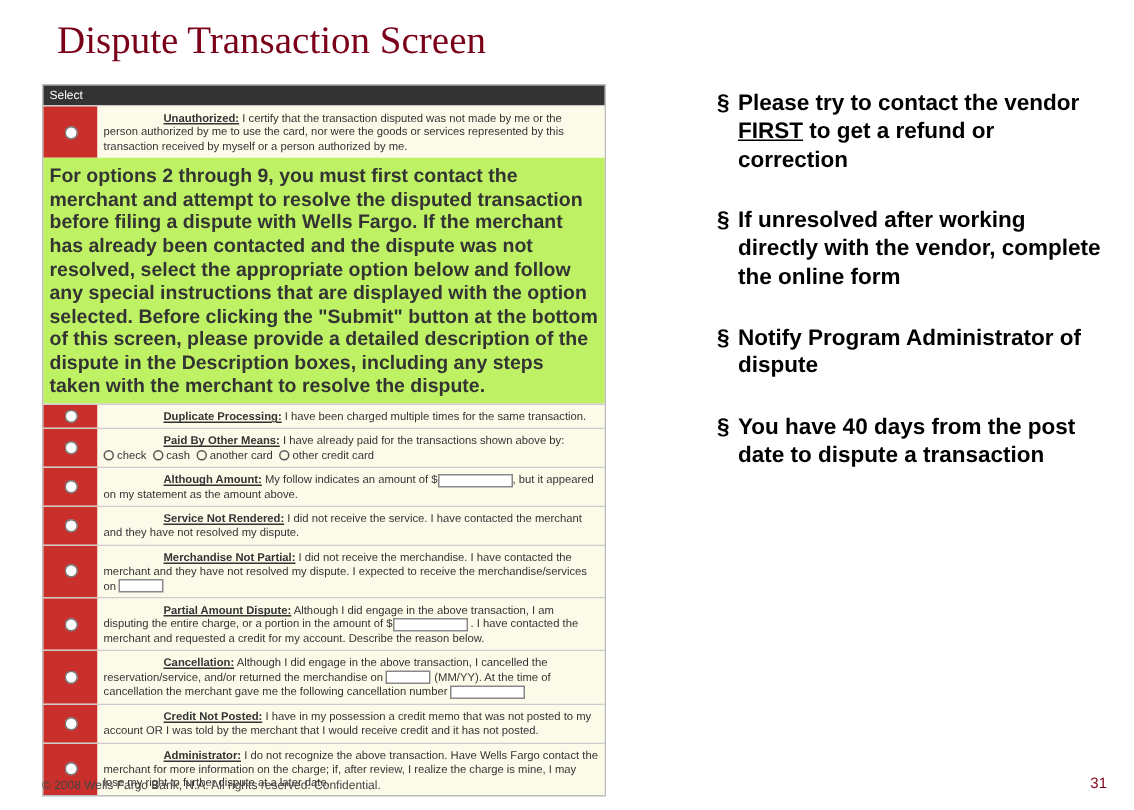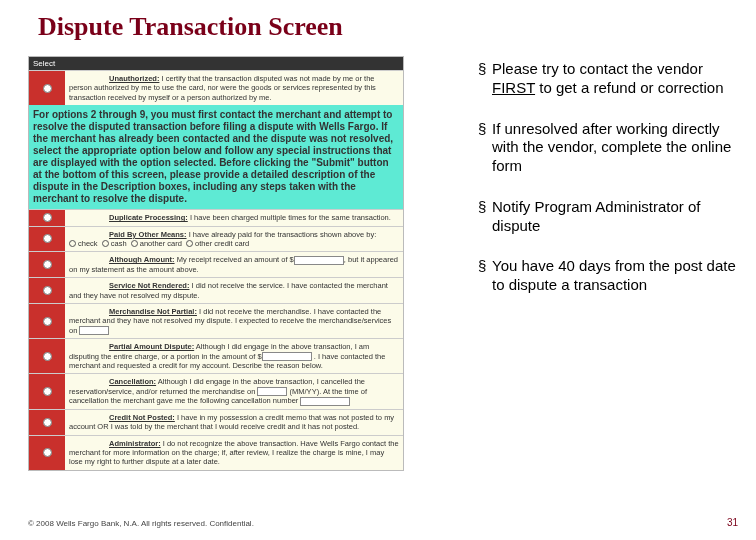--- a/index.html
+++ b/index.html
@@ -9,41 +9,41 @@
     background: #fff;
     font-family: Arial, sans-serif;
     position: relative;
     overflow: hidden;
   }
   .title {
     font-family: "Times New Roman", serif;
     font-size: 26px;
     color: #7a0019;
     padding: 12px 0 0 38px;
-    font-weight: bold;
+    font-weight: normal;
   }
   .content {
     display: flex;
     padding: 14px 18px 0 28px;
     gap: 18px;
   }
   .left {
     width: 432px;
     flex-shrink: 0;
   }
   .right {
     flex: 1;
     padding-top: 4px;
   }
   .bullets {
     list-style: none;
   }
   .bullets li {
     font-size: 15px;
-    font-weight: normal;
+    font-weight: bold;
     line-height: 1.25;
     margin-bottom: 22px;
     position: relative;
     padding-left: 14px;
     color: #000;
   }
   .bullets li::before {
     content: "§";
     position: absolute;
     left: 0;
@@ -93,23 +93,23 @@
   .rad input { width: 9px; height: 9px; }
   .desc {
     flex: 1;
     padding: 3px 4px;
     line-height: 1.25;
     background: #fcfbe9;
   }
   .desc b { font-weight: bold; text-decoration: underline; padding-left: 40px; }
   .instr {
     padding: 4px 4px;
-    background: #5eead4;
+    background: #bef264;
     font-weight: bold;
-    font-size: 10px;
+    font-size: 13px;
     line-height: 1.2;
   }
   .mini-input {
     display: inline-block;
     border: 1px solid #888;
     background: #fff;
     height: 9px;
     vertical-align: middle;
   }
   .mini-input.w50 { width: 50px; }
@@ -159,21 +159,21 @@
           &nbsp;<span class="sub-radio"></span><span>cash</span>
           &nbsp;<span class="sub-radio"></span><span>another card</span>
           &nbsp;<span class="sub-radio"></span><span>other credit card</span>
         </div>
       </div>
 
       <div class="row">
         <div class="rad">
             <input type="radio" style="">
           </div>
-        <div class="desc"><b>Although Amount:</b> <span>My receipt received an amount of $</span><span class="mini-input w50"></span><span>, but it appeared on my statement as the amount above.</span></div>
+        <div class="desc"><b>Although Amount:</b> <span>My follow indicates an amount of $</span><span class="mini-input w50"></span><span>, but it appeared on my statement as the amount above.</span></div>
       </div>
 
       <div class="row">
         <div class="rad">
             <input type="radio" style="">
           </div>
         <div class="desc"><b>Service Not Rendered:</b> <span>I did not receive the service. I have contacted the merchant and they have not resolved my dispute.</span></div>
       </div>
 
       <div class="row">

